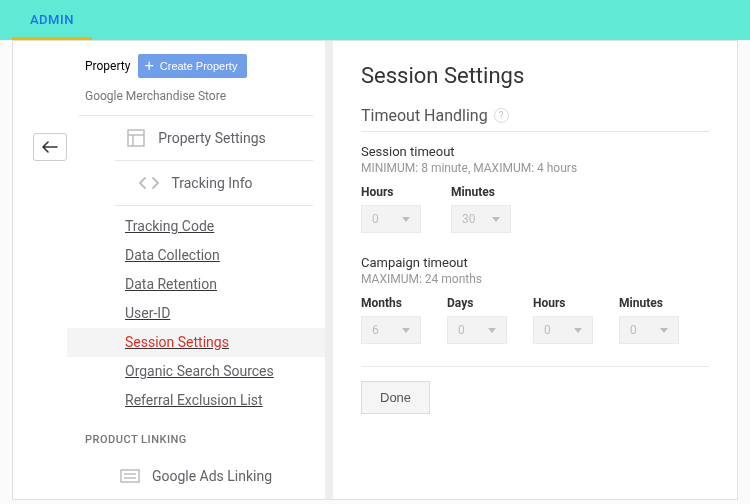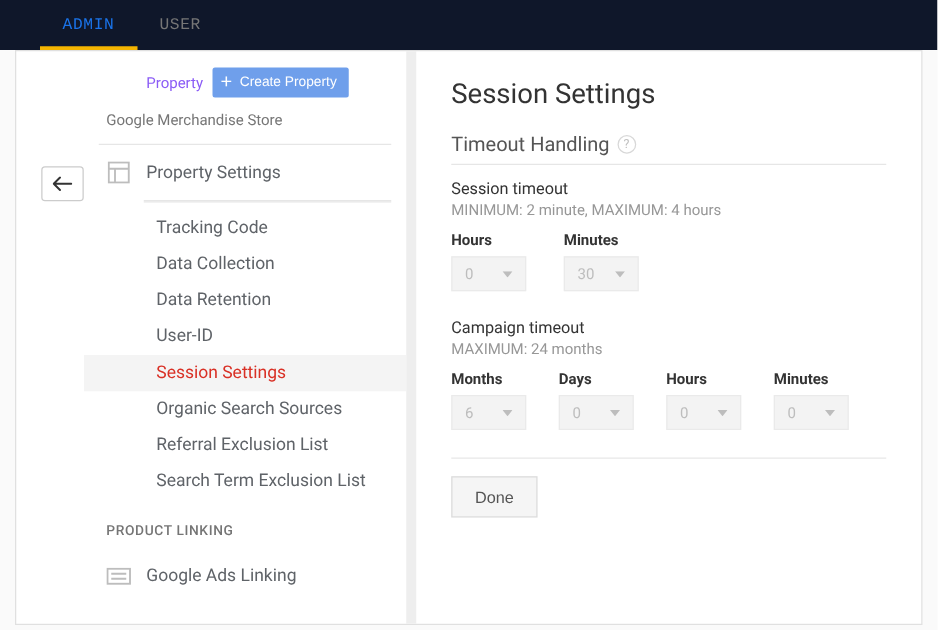--- a/index.html
+++ b/index.html
@@ -8,23 +8,22 @@
     font-size: 13px;
     color: #333;
     background: #fafafa;
     width: 750px;
     height: 504px;
     overflow: hidden;
   }
   .tabs {
     display: flex;
     height: 40px;
-    padding-left: 32px;
-    background: #0f172a;
-    font-family: Liberation Mono, monospace;
+    padding-left: 12px;
+    background: #5eead4;
   }
   .tab {
     padding: 0 18px;
     line-height: 40px;
     font-size: 13px;
     font-weight: 500;
     letter-spacing: 0.5px;
     color: #767676;
     cursor: pointer;
   }
@@ -68,22 +67,21 @@
     display: flex;
     align-items: center;
   }
   .prop-row {
     padding: 0 10px 0 18px;
     gap: 8px;
     height: 26px;
   }
   .prop-label {
     font-size: 12px;
-    color: #8b5cf6;
-    margin-left: 32px;
+    color: #000000;
   }
   .create-btn {
     background: #6f9feb;
     color: #fff;
     border: none;
     border-radius: 2px;
     font-size: 11px;
     font-weight: 500;
     height: 24px;
     padding: 0 10px 0 6px;
@@ -108,36 +106,38 @@
     margin: 0 12px 0 12px;
   }
   .nav-item {
     display: flex;
     align-items: center;
     gap: 12px;
     padding: 12px 18px;
     color: #5f6368;
     font-size: 14px;
     cursor: pointer;
+    justify-content: center;
   }
   .nav-item .icon-box {
     width: 20px;
     height: 20px;
     display: flex;
     align-items: center;
     justify-content: center;
     color: #bdbdbd;
   }
   .sub-hr {
     border: none;
     border-top: 1px solid #e6e6e6;
     margin: 0 12px 0 48px;
   }
   .sub-list {
     padding: 6px 0;
+    text-decoration: underline;
   }
   .sub-item {
     padding: 4px 18px 4px 58px;
     font-size: 14px;
     color: #5f6368;
     cursor: pointer;
     line-height: 1.5;
   }
   .sub-item.active {
     background: #f4f4f4;
@@ -241,21 +241,20 @@
     padding: 8px 18px;
     cursor: pointer;
   }
   svg { display: block; }
 </style>
 </head>
 <body>
 
 <div class="tabs">
   <div class="tab active">ADMIN</div>
-  <div class="tab">USER</div>
 </div>
 
 <div class="content">
 
   <div class="back-col">
     <div class="back-btn">
       <span>
         <svg width="16" height="12" viewBox="0 0 16 12">
             <path d="M6 1 L1 6 L6 11 M1 6 H15" stroke="#333" stroke-width="1.6" fill="none" stroke-linecap="round" stroke-linejoin="round"></path>
           </svg>
@@ -279,31 +278,38 @@
         <svg width="18" height="18" viewBox="0 0 18 18">
             <rect x="1" y="1" width="16" height="16" fill="none" stroke="#bdbdbd" stroke-width="1.5"></rect>
             <line x1="1" y1="6" x2="17" y2="6" stroke="#bdbdbd" stroke-width="1.5"></line>
             <line x1="6" y1="6" x2="6" y2="17" stroke="#bdbdbd" stroke-width="1.5"></line>
           </svg>
       </span>
       <span>Property Settings</span>
     </div>
     <hr class="sub-hr">
 
+    <div class="nav-item">
+      <span class="icon-box">
+        <svg width="20" height="14" viewBox="0 0 20 14">
+            <path d="M6 2 L1 7 L6 12 M14 2 L19 7 L14 12" fill="none" stroke="#bdbdbd" stroke-width="1.8" stroke-linecap="round" stroke-linejoin="round"></path>
+          </svg>
+      </span>
+      <span>Tracking Info</span>
+    </div>
     <hr class="sub-hr">
 
     <div class="sub-list">
       <div class="sub-item">Tracking Code</div>
       <div class="sub-item">Data Collection</div>
       <div class="sub-item">Data Retention</div>
       <div class="sub-item">User-ID</div>
       <div class="sub-item active">Session Settings</div>
       <div class="sub-item">Organic Search Sources</div>
       <div class="sub-item">Referral Exclusion List</div>
-      <div class="sub-item">Search Term Exclusion List</div>
     </div>
 
     <div class="section-head">PRODUCT LINKING</div>
 
     <div class="nav-item">
       <span class="icon-box">
         <svg width="20" height="14" viewBox="0 0 20 14">
             <rect x="1" y="1" width="18" height="12" fill="none" stroke="#bdbdbd" stroke-width="1.5"></rect>
             <line x1="4" y1="5" x2="16" y2="5" stroke="#bdbdbd" stroke-width="1.5"></line>
             <line x1="4" y1="9" x2="16" y2="9" stroke="#bdbdbd" stroke-width="1.5"></line>
@@ -317,21 +323,21 @@
 
   <div class="main">
     <h1 class="title">Session Settings</h1>
 
     <div class="th-row">
       <span class="th-title">Timeout Handling</span>
       <span class="help-icon">?</span>
     </div>
 
     <div class="block-label">Session timeout</div>
-    <div class="constraint">MINIMUM: 2 minute, MAXIMUM: 4 hours</div>
+    <div class="constraint">MINIMUM: 8 minute, MAXIMUM: 4 hours</div>
 
     <div class="fields">
       <div class="field">
         <div class="flabel">Hours</div>
         <div class="selectbox">
           <span>0</span>
           <span class="caret">
               <svg width="8" height="5" viewBox="0 0 8 5">
                 <path d="M0 0 L4 5 L8 0 Z" fill="#bdbdbd"></path>
               </svg>

